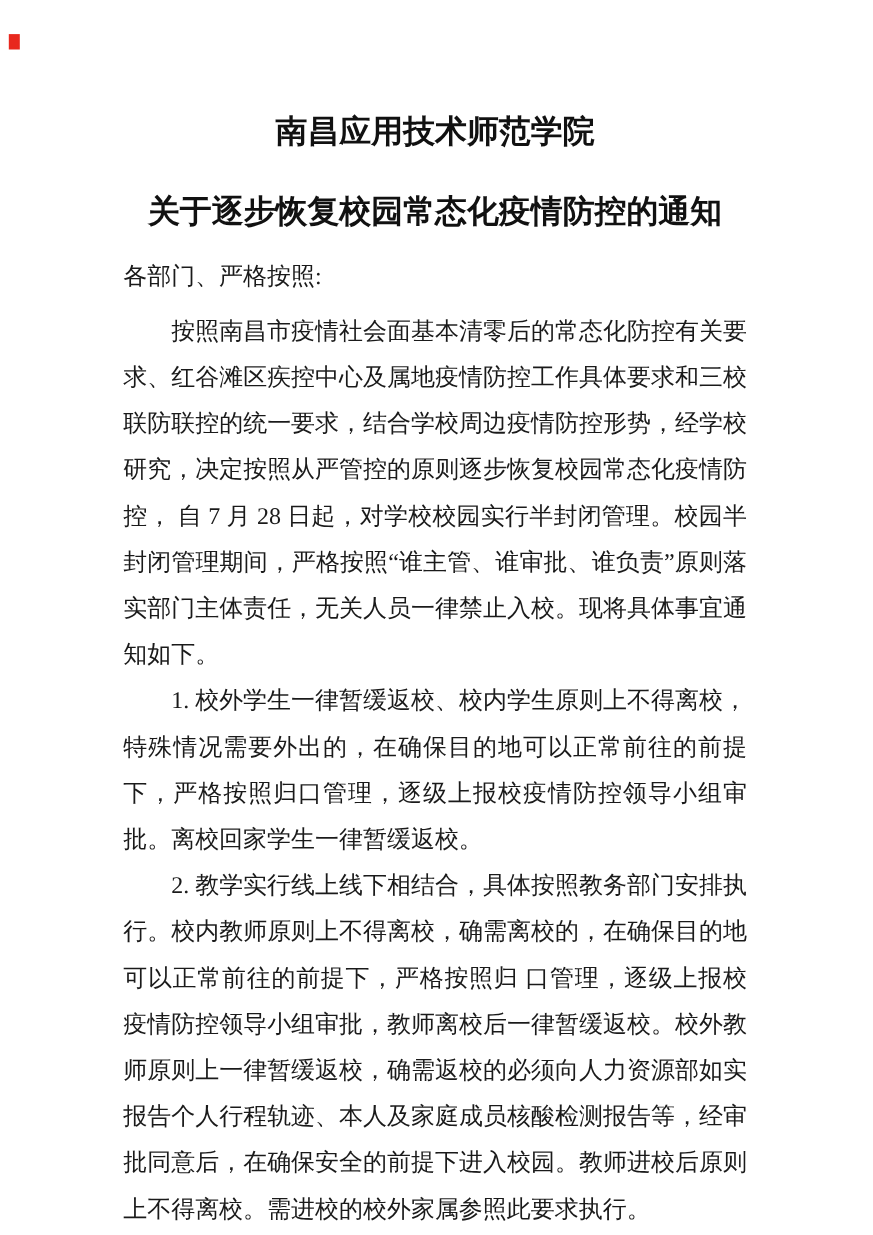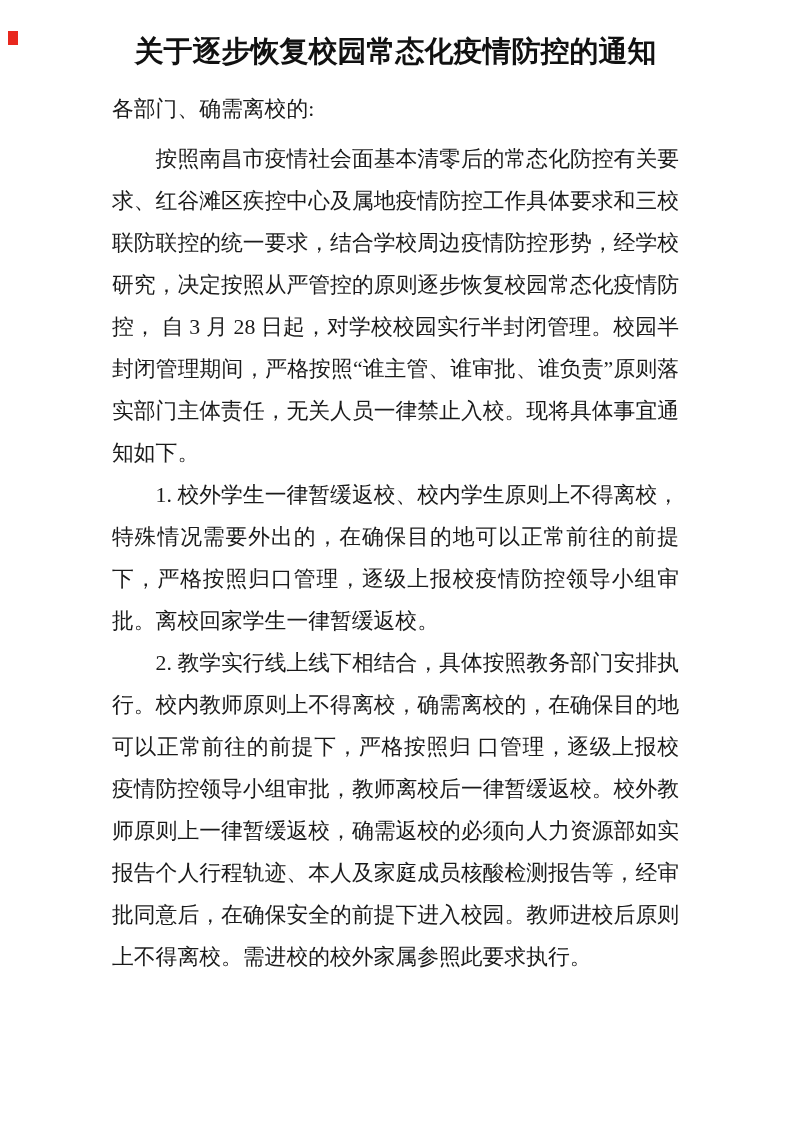--- a/index.html
+++ b/index.html
@@ -49,19 +49,20 @@
     text-indent: 2em;
   }
   .para-first { margin-top: 8px; }
 </style>
 </head>
 <body>
 
 <div class="page">
   <div class="red-mark" style="background: rgb(232, 40, 30);"></div>
   <div class="content">
+    <div class="doc-title title1">南昌应用技术师范学院</div>
     <div class="doc-title title2">关于逐步恢复校园常态化疫情防控的通知</div>
-    <p class="salutation">各部门、确需离校的:</p>
-    <p class="para para-first">按照南昌市疫情社会面基本清零后的常态化防控有关要求、红谷滩区疾控中心及属地疫情防控工作具体要求和三校联防联控的统一要求，结合学校周边疫情防控形势，经学校研究，决定按照从严管控的原则逐步恢复校园常态化疫情防控， 自 3 月 28 日起，对学校校园实行半封闭管理。校园半封闭管理期间，严格按照“谁主管、谁审批、谁负责”原则落实部门主体责任，无关人员一律禁止入校。现将具体事宜通知如下。</p>
+    <p class="salutation">各部门、严格按照:</p>
+    <p class="para para-first">按照南昌市疫情社会面基本清零后的常态化防控有关要求、红谷滩区疾控中心及属地疫情防控工作具体要求和三校联防联控的统一要求，结合学校周边疫情防控形势，经学校研究，决定按照从严管控的原则逐步恢复校园常态化疫情防控， 自 7 月 28 日起，对学校校园实行半封闭管理。校园半封闭管理期间，严格按照“谁主管、谁审批、谁负责”原则落实部门主体责任，无关人员一律禁止入校。现将具体事宜通知如下。</p>
     <p class="para">1. 校外学生一律暂缓返校、校内学生原则上不得离校，特殊情况需要外出的，在确保目的地可以正常前往的前提下，严格按照归口管理，逐级上报校疫情防控领导小组审批。离校回家学生一律暂缓返校。</p>
     <p class="para">2. 教学实行线上线下相结合，具体按照教务部门安排执行。校内教师原则上不得离校，确需离校的，在确保目的地可以正常前往的前提下，严格按照归 口管理，逐级上报校疫情防控领导小组审批，教师离校后一律暂缓返校。校外教师原则上一律暂缓返校，确需返校的必须向人力资源部如实报告个人行程轨迹、本人及家庭成员核酸检测报告等，经审批同意后，在确保安全的前提下进入校园。教师进校后原则上不得离校。需进校的校外家属参照此要求执行。</p>
   </div>
 </div>
 
 </body></html>

